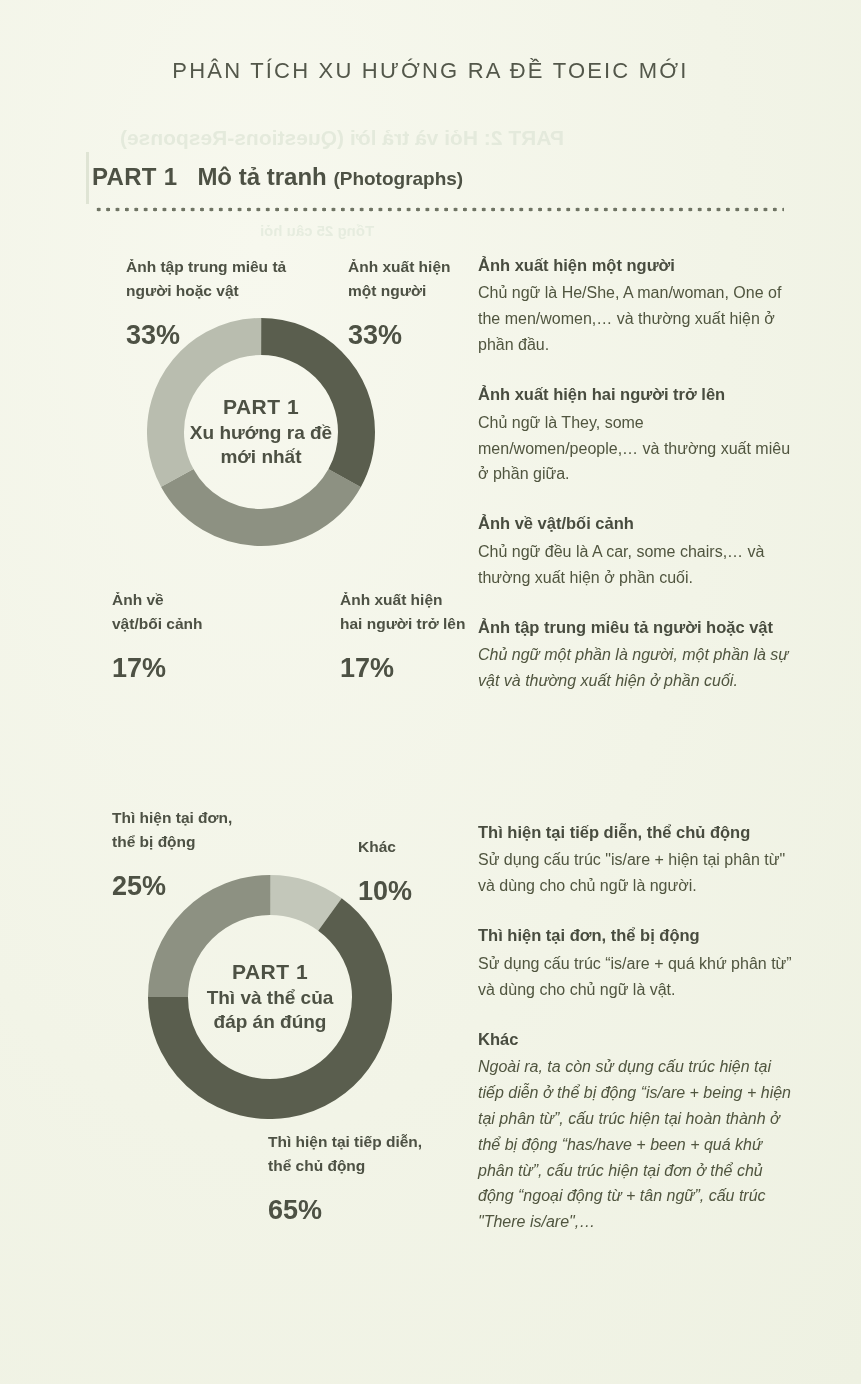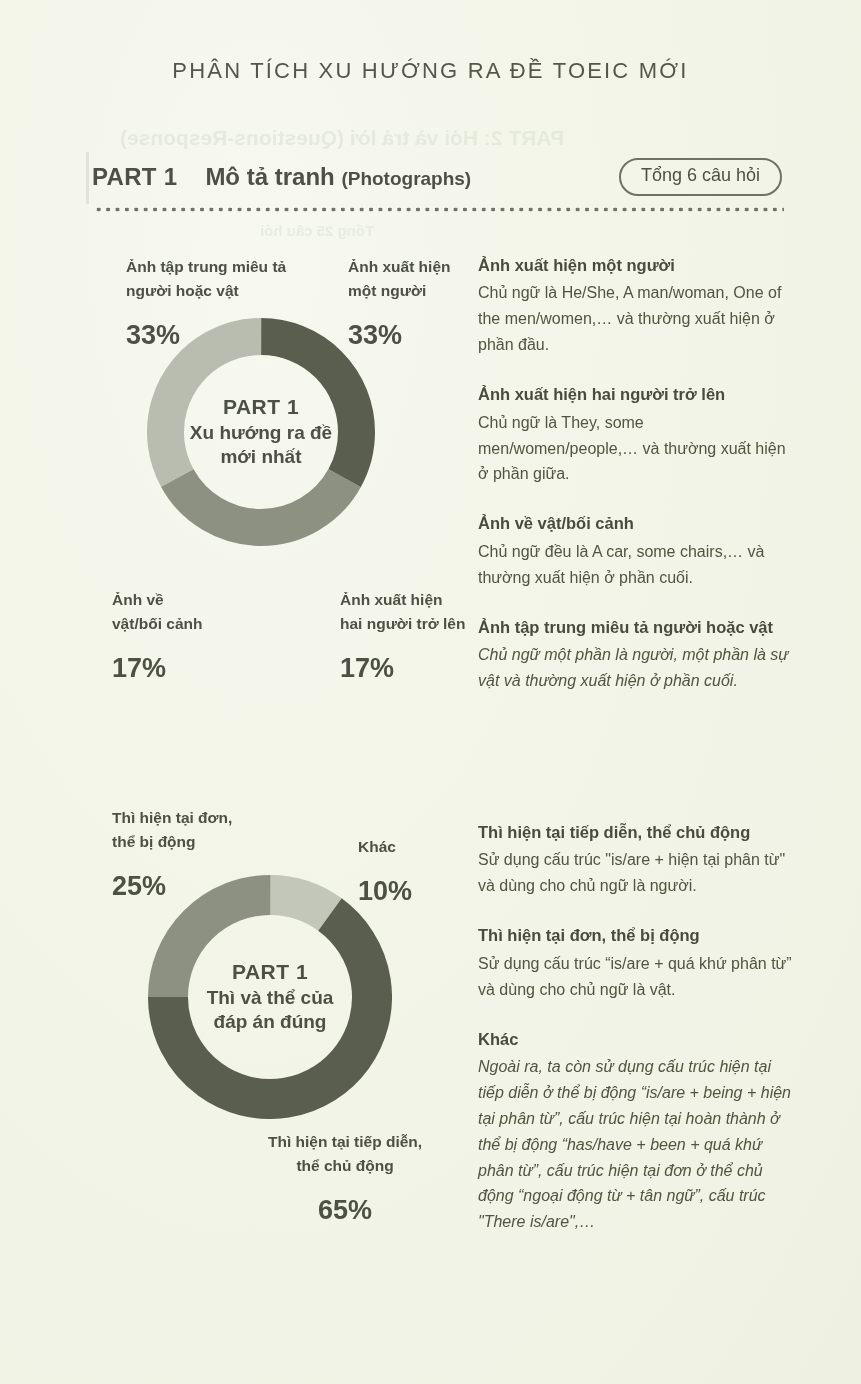--- a/index.html
+++ b/index.html
@@ -58,21 +58,21 @@
   }
   .part-label {
     font-size: 24px;
     font-weight: bold;
     color: #4d5144;
     letter-spacing: .3px;
   }
   .part-title {
     font-size: 24px;
     font-weight: bold;
-    margin-left: 28px;
+    margin-left: 20px;
     color: #4d5144;
     text-align: right;
   }
   .part-title .sub {
     font-size: 19px;
     font-weight: bold;
   }
   .badge {
     margin-left: auto;
     border: 2px solid #6d7263;
@@ -166,21 +166,20 @@
 
   <div class="title">PHÂN TÍCH XU HƯỚNG RA ĐỀ TOEIC MỚI</div>
 
   <div class="vrule"></div>
   <div class="part-head">
     <span class="part-label">PART 1</span>
     <span class="part-title">
       <span>Mô tả tranh</span>
       <span class="sub">(Photographs)</span>
     </span>
-    <span class="badge">Tổng 6 câu hỏi</span>
   </div>
   <div class="dotted"></div>
 
   <div class="chart-block" style="left:0; top:0; width:726px; height:700px;">
 
     <div class="lbl" style="left:126px; top:255px;">
       <div class="txt">Ảnh tập trung miêu tả
 người hoặc vật</div>
       <div class="pct">33%</div>
     </div>
@@ -218,21 +217,21 @@
     </div>
   </div>
 
   <div class="desc" style="left:478px; top:255px;">
     <div class="item">
       <h4>Ảnh xuất hiện một người</h4>
       <p>Chủ ngữ là He/She, A man/woman, One of the men/women,… và thường xuất hiện ở phần đầu.</p>
     </div>
     <div class="item">
       <h4>Ảnh xuất hiện hai người trở lên</h4>
-      <p>Chủ ngữ là They, some men/women/people,… và thường xuất hiện ở phần giữa.</p>
+      <p>Chủ ngữ là They, some men/women/people,… và thường xuất miêu ở phần giữa.</p>
     </div>
     <div class="item">
       <h4>Ảnh về vật/bối cảnh</h4>
       <p>Chủ ngữ đều là A car, some chairs,… và thường xuất hiện ở phần cuối.</p>
     </div>
     <div class="item">
       <h4>Ảnh tập trung miêu tả người hoặc vật</h4>
       <p>Chủ ngữ một phần là người, một phần là sự vật và thường xuất hiện ở phần cuối.</p>
     </div>
   </div>
@@ -243,21 +242,21 @@
       <div class="txt">Thì hiện tại đơn,
 thể bị động</div>
       <div class="pct">25%</div>
     </div>
 
     <div class="lbl" style="left:358px; top:835px;">
       <div class="txt">Khác</div>
       <div class="pct">10%</div>
     </div>
 
-    <div class="lbl" style="left:268px; top:1130px;text-align:center;">
+    <div class="lbl" style="left:268px; top:1130px;">
       <div class="txt">Thì hiện tại tiếp diễn,
 thể chủ động</div>
       <div class="pct">65%</div>
     </div>
 
     <div class="donut-wrap" style="left:148px; top:875px; width:244px; height:244px;">
       <svg class="donut" id="donut2" width="244" height="244" viewBox="0 0 244 244">
           <circle cx="122" cy="122" r="102" fill="none" stroke="#c3c7ba" stroke-width="40" stroke-dasharray="64.08849013323179 640.8849013323178" transform="rotate(-90 122 122)"></circle>
           <circle cx="122" cy="122" r="102" fill="none" stroke="#5a5e4e" stroke-width="40" stroke-dasharray="416.57518586600656 640.8849013323178" transform="rotate(-54 122 122)"></circle>
           <circle cx="122" cy="122" r="102" fill="none" stroke="#8d9182" stroke-width="40" stroke-dasharray="160.22122533307945 640.8849013323178" transform="rotate(180 122 122)"></circle>

